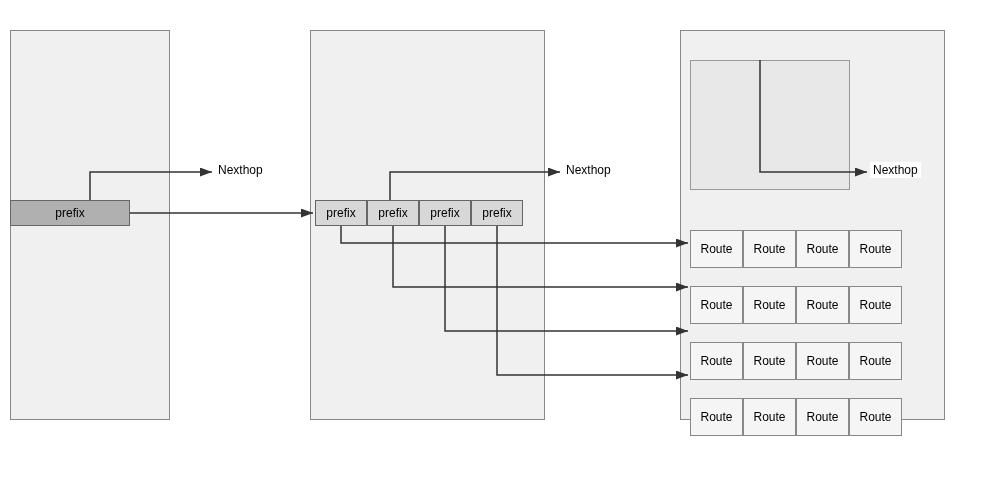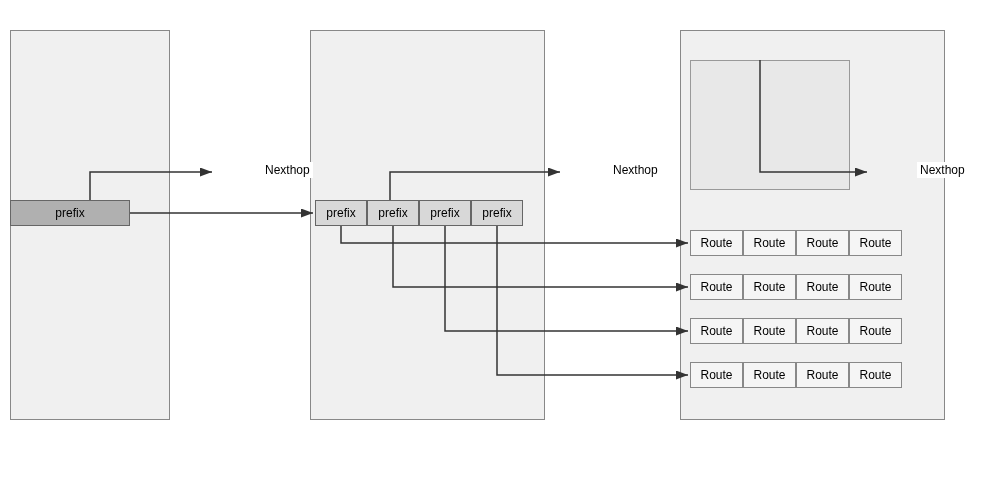--- a/index.html
+++ b/index.html
@@ -123,36 +123,35 @@
       gap: 18px;
     }
 
     .route-row {
       display: flex;
       gap: 0px;
     }
 
     .route-cell {
       width: 53px;
-      height: 26px;
+      height: 38px;
       background: #f5f5f5;
       border: 1.5px solid #888;
       display: flex;
       align-items: center;
       justify-content: center;
       font-size: 12px;
     }
 
     
     .nexthop-label {
       position: absolute;
       font-size: 12px;
       background: #fff;
       padding: 1px 3px;
-      margin-left: 47px;
     }
 
     
     .arrows-svg {
       position: absolute;
       top: 0;
       left: 0;
       width: 1000px;
       height: 501px;
       pointer-events: none;

